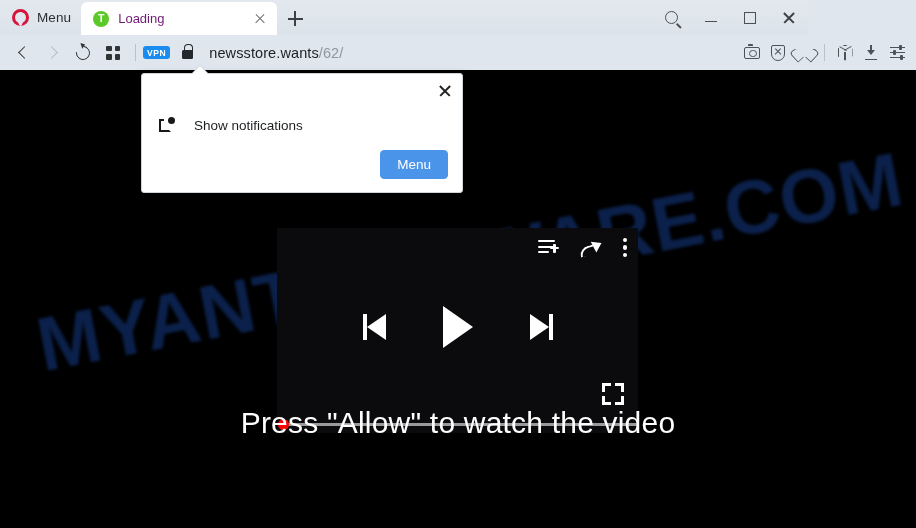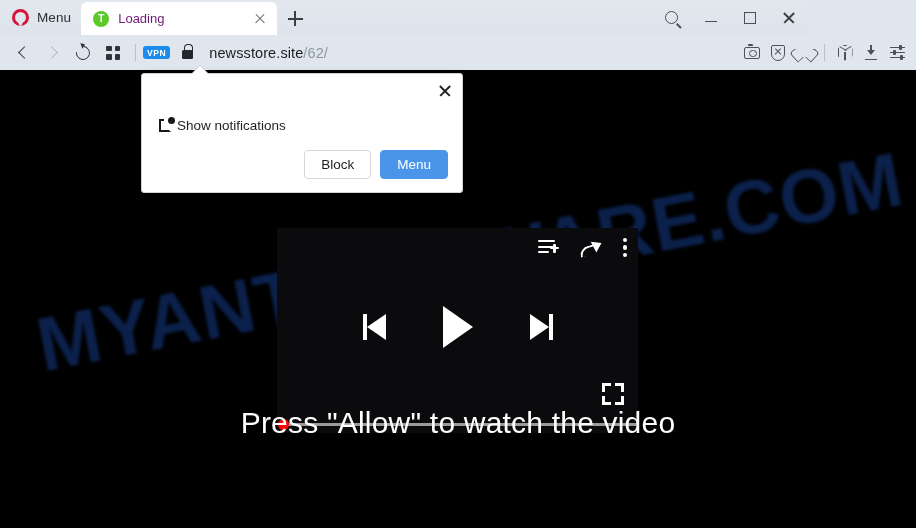--- a/index.html
+++ b/index.html
@@ -440,21 +440,21 @@
     left: 17px; top: 17px;
     font-size: 16px;
     font-weight: bold;
     color: #141718;
     letter-spacing: -.1px;
   }
   .perm-row {
     position: absolute;
     left: 17px; top: 44px;
     display: flex; align-items: flex-start;
-    gap: 3px;
+    gap: 20px;
   }
   .ic-notif { width: 15px; height: 15px; position: relative; }
   .ic-notif .br {
     position:absolute; left:0; top:1px;
     width:12px; height:13px;
     border:2px solid #17191a;
     border-top-color: transparent;
     border-right-color: transparent;
   }
   .ic-notif .bt { position:absolute; left:0; top:1px; width:5px; height:2px; background:#17191a; }
@@ -597,21 +597,21 @@
             <i></i>
             <i></i>
             <i></i>
           </span>
       </span>
       <span class="vsep"></span>
 
       <span class="vpn-badge">VPN</span>
       <span class="lock"></span>
 
-      <span class="urltext"><span>newsstore.site</span><span class="path">/62/</span></span>
+      <span class="urltext"><span>newsstore.wants</span><span class="path">/62/</span></span>
 
       <div class="toolbar-right">
         <span class="tbtn">
             <i class="ic-camera"></i>
           </span>
         <span class="tbtn">
           <span class="ic-shield">
               <i class="sh"></i>
               <i class="xx"></i>
               <i class="yy"></i>
@@ -658,18 +658,17 @@
     <div class="perm-row">
       <span class="ic-notif">
         <i class="br"></i>
           <i class="bt"></i>
           <i class="dot"></i>
       </span>
       <span class="perm-row-label">Show notifications</span>
     </div>
 
     <div class="perm-actions">
-      <button class="btn btn-block">Block</button>
       <button class="btn btn-allow">Menu</button>
     </div>
   </div>
 
 </div>
 
 </body></html>

